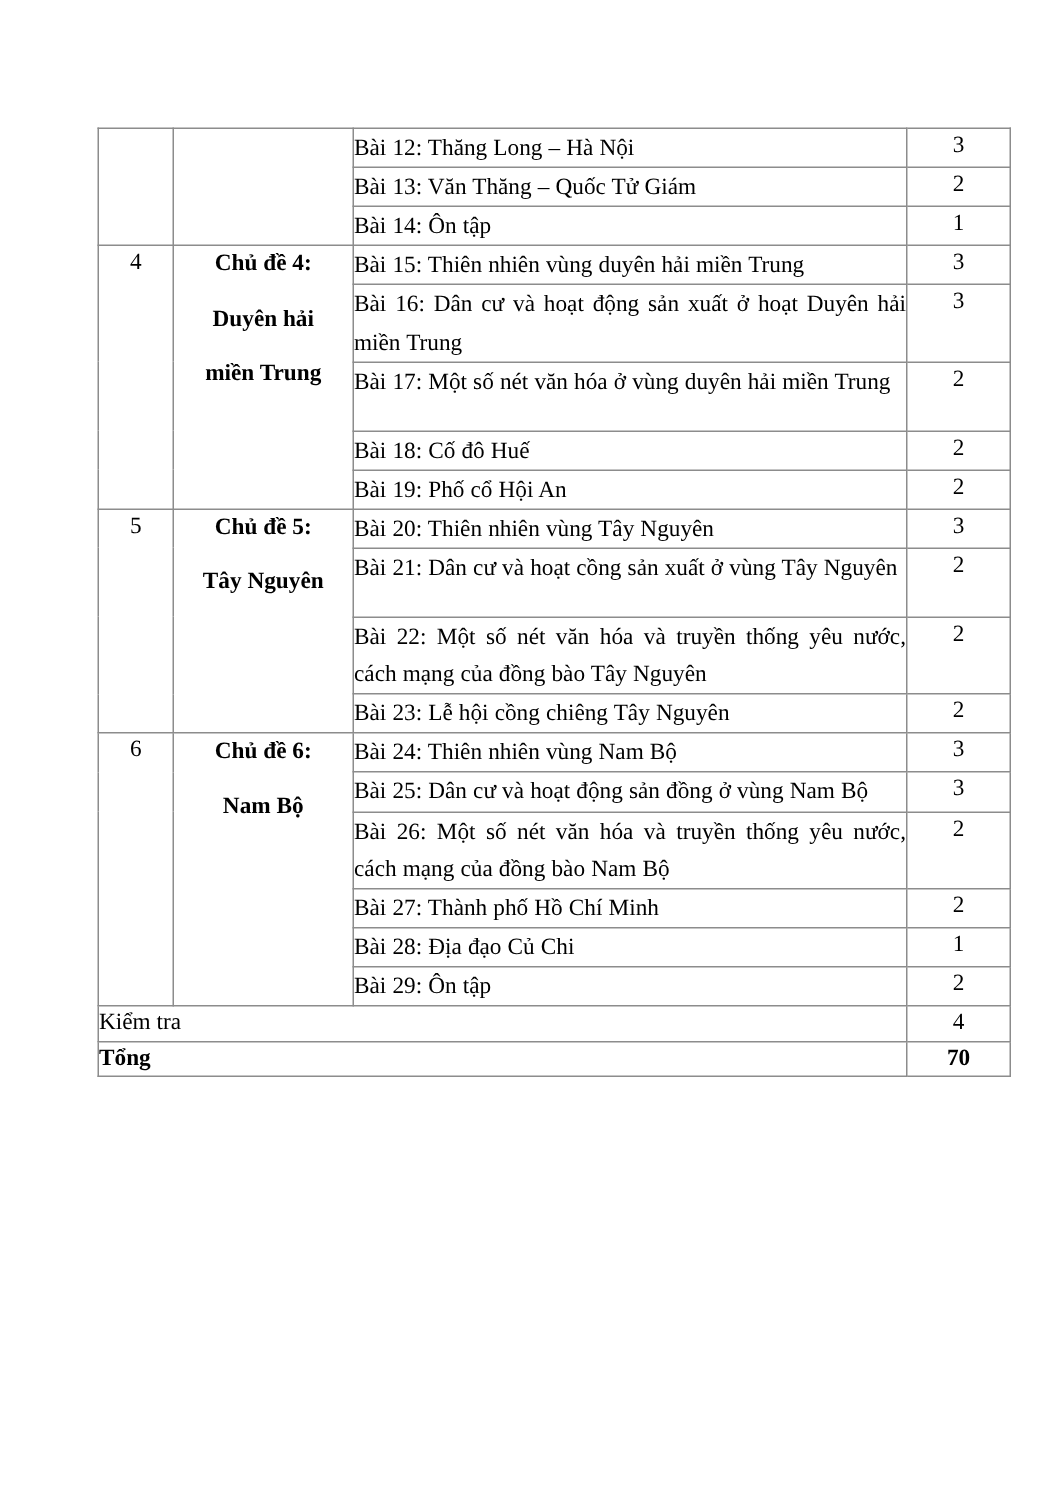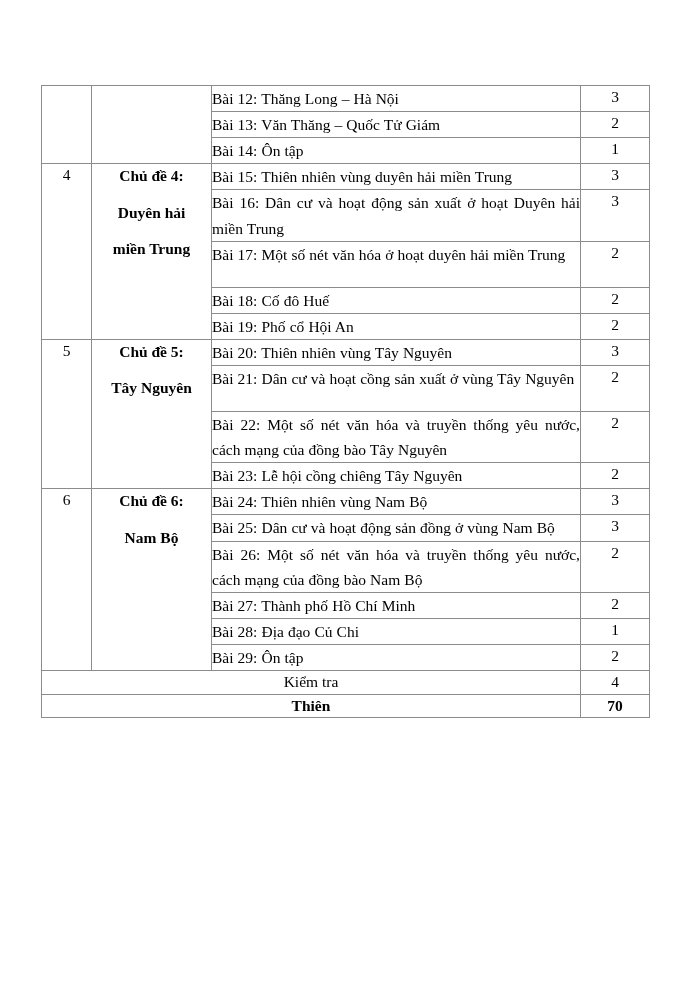--- a/index.html
+++ b/index.html
@@ -16,21 +16,21 @@
   }
   .page {
     position: relative;
     width: 700px;
     height: 990px;
     background: #ffffff;
     overflow: hidden;
   }
   .table-wrap {
     position: absolute;
-    left: 41px;
+    left: 65px;
     top: 85px;
     width: 608px;
   }
   table.curriculum {
     border-collapse: collapse;
     width: 608px;
     table-layout: fixed;
   }
   table.curriculum td {
     border: 1px solid #8c8c8c;
@@ -69,21 +69,20 @@
     hyphens: none;
     word-spacing: 0.2px;
   }
   .cell-count {
     text-align: center;
     font-size: 15.5px;
     line-height: 1.45;
     padding: 7px 2px 7px 2px;
   }
   .cell-span {
-    text-align: center;
     font-size: 15.5px;
     line-height: 1.45;
     padding: 8px 4px 8px 4px;
   }
   .cell-span.bold, .cell-count.bold {
     font-weight: bold;
   }
   tr.r-1line td { height: 20px; }
   tr.r-2line td { height: 45px; }
   .blank-cell { }
@@ -125,21 +124,21 @@
             <span class="tline">miền Trung</span>
           </td>
           <td class="cell-lesson">Bài 15: Thiên nhiên vùng duyên hải miền Trung</td>
           <td class="cell-count">3</td>
         </tr>
         <tr class="r-2line">
           <td class="cell-lesson">Bài 16: Dân cư và hoạt động sản xuất ở hoạt Duyên hải miền Trung</td>
           <td class="cell-count">3</td>
         </tr>
         <tr class="r-2line">
-          <td class="cell-lesson">Bài 17: Một số nét văn hóa ở hoạt duyên hải miền Trung</td>
+          <td class="cell-lesson">Bài 17: Một số nét văn hóa ở vùng duyên hải miền Trung</td>
           <td class="cell-count">2</td>
         </tr>
         <tr class="r-1line">
           <td class="cell-lesson">Bài 18: Cố đô Huế</td>
           <td class="cell-count">2</td>
         </tr>
         <tr class="r-1line">
           <td class="cell-lesson">Bài 19: Phố cổ Hội An</td>
           <td class="cell-count">2</td>
         </tr>
@@ -194,20 +193,20 @@
         <tr class="r-1line">
           <td class="cell-lesson">Bài 29: Ôn tập</td>
           <td class="cell-count">2</td>
         </tr>
 
         <tr class="r-1line">
           <td class="cell-span" colspan="3">Kiểm tra</td>
           <td class="cell-count">4</td>
         </tr>
         <tr class="r-1line">
-          <td class="cell-span bold" colspan="3">Thiên</td>
+          <td class="cell-span bold" colspan="3">Tổng</td>
           <td class="cell-count bold">70</td>
         </tr>
 
       </tbody>
     </table>
   </div>
 </div>
 
 </body></html>

